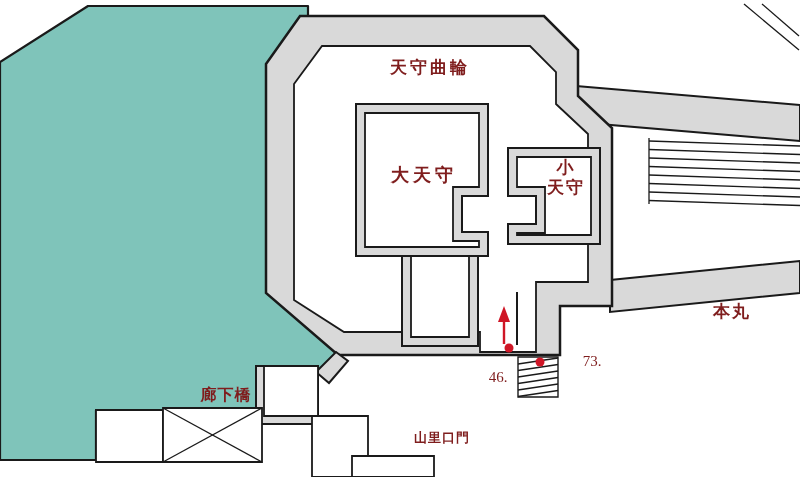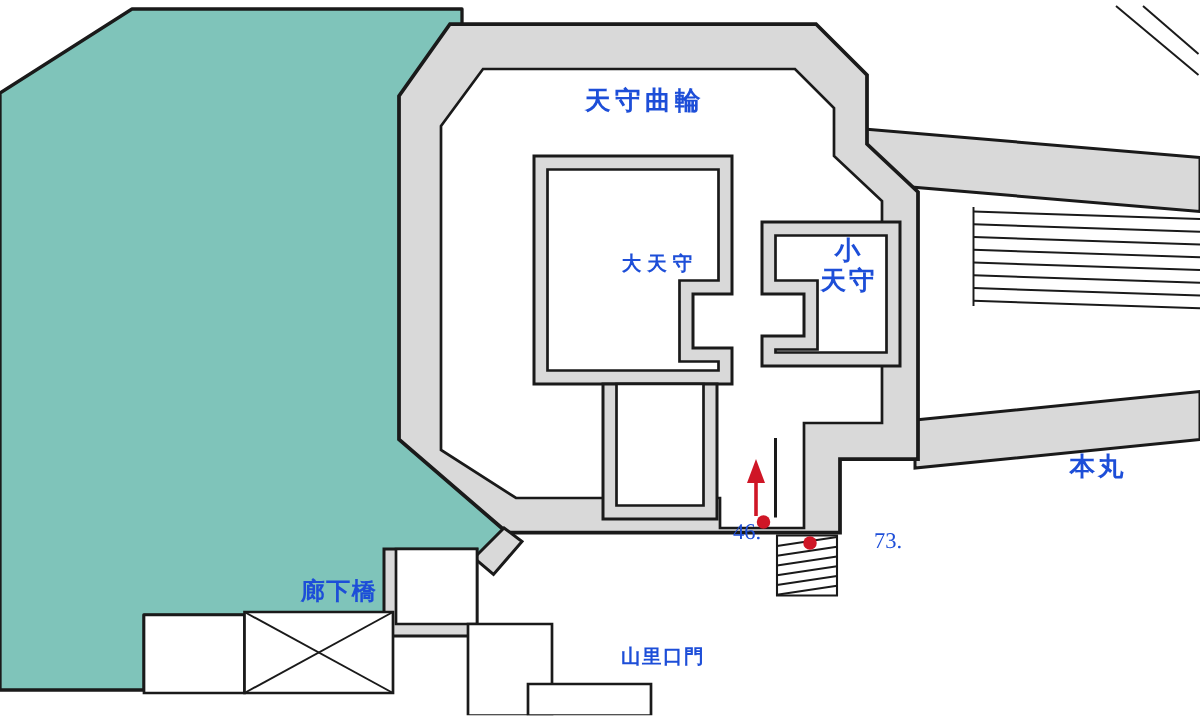--- a/index.html
+++ b/index.html
@@ -4,21 +4,21 @@
 <style>
   html,body{margin:0;padding:0;background:#fff;}
   .stage{
     position:relative;width:800px;height:477px;overflow:hidden;
     background:var(--paper-white,#fff);
     font-family:"Liberation Serif","DejaVu Serif",serif;
   }
   .stage svg{position:absolute;left:0;top:0;}
   .lbl{
     position:absolute;transform:translate(-50%,-50%);
-    color:#1d4ed8;font-weight:600;white-space:nowrap;line-height:1.2;
+    color:#7f1d1d;font-weight:600;white-space:nowrap;line-height:1.2;
   }
   .lbl.center{text-align:center;}
   .moat{fill:var(--moat-teal,#7fc4ba);stroke:var(--outline-black,#1a1a1a);stroke-width:2.2;stroke-linejoin:round;}
   .wall{fill:var(--wall-gray,#d9d9d9);stroke:var(--outline-black,#1a1a1a);stroke-width:2;stroke-linejoin:miter;}
   .wall.thick{stroke-width:2.5;}
   .flat{fill:#fff;stroke:var(--outline-black,#1a1a1a);stroke-width:1.8;stroke-linejoin:miter;}
   .ln{fill:none;stroke:var(--outline-black,#1a1a1a);stroke-width:1.3;}
   .ln2{fill:none;stroke:var(--outline-black,#1a1a1a);stroke-width:2;}
   .red{fill:var(--marker-red,#cf1626);}
   .redln{stroke:var(--marker-red,#cf1626);stroke-width:2.4;fill:none;}
@@ -100,30 +100,30 @@
       <path class="redln" d="M504,344 L504,318"></path>
       <path class="red" d="M504,306 L498,322 L510,322 Z"></path>
     </g>
 
     <circle class="red" cx="509" cy="348" r="4.5"></circle>
     <circle class="red" cx="540" cy="362" r="4.5"></circle>
   </svg>
 
   <div class="lbl" style="left:430px;top:68px;font-size:17px;letter-spacing:3px;">天守曲輪</div>
 
-  <div class="lbl" style="left:440px;top:176px;font-size:13px;letter-spacing:4px;">大天守</div>
+  <div class="lbl" style="left:424px;top:176px;font-size:18px;letter-spacing:4px;">大天守</div>
 
   <div class="lbl center" style="left:566px;top:178px;font-size:17px;letter-spacing:2px;">
     <div>小</div>
     <div>天守</div>
   </div>
 
   <div class="lbl" style="left:732px;top:312px;font-size:17px;letter-spacing:2px;">本丸</div>
 
   <div class="lbl" style="left:210px;top:395px;font-size:16px;letter-spacing:1px;margin-left:16px;">廊下橋</div>
 
   <div class="lbl" style="left:442px;top:438px;font-size:13px;letter-spacing:1px;">山里口門</div>
 
-  <div class="lbl" style="left:498px;top:355px;font-size:15px;font-weight:400;">46.</div>
+  <div class="lbl" style="left:498px;top:377px;font-size:15px;font-weight:400;">46.</div>
 
   <div class="lbl" style="left:592px;top:361px;font-size:15px;font-weight:400;">73.</div>
 
 </div>
 
 </body></html>

